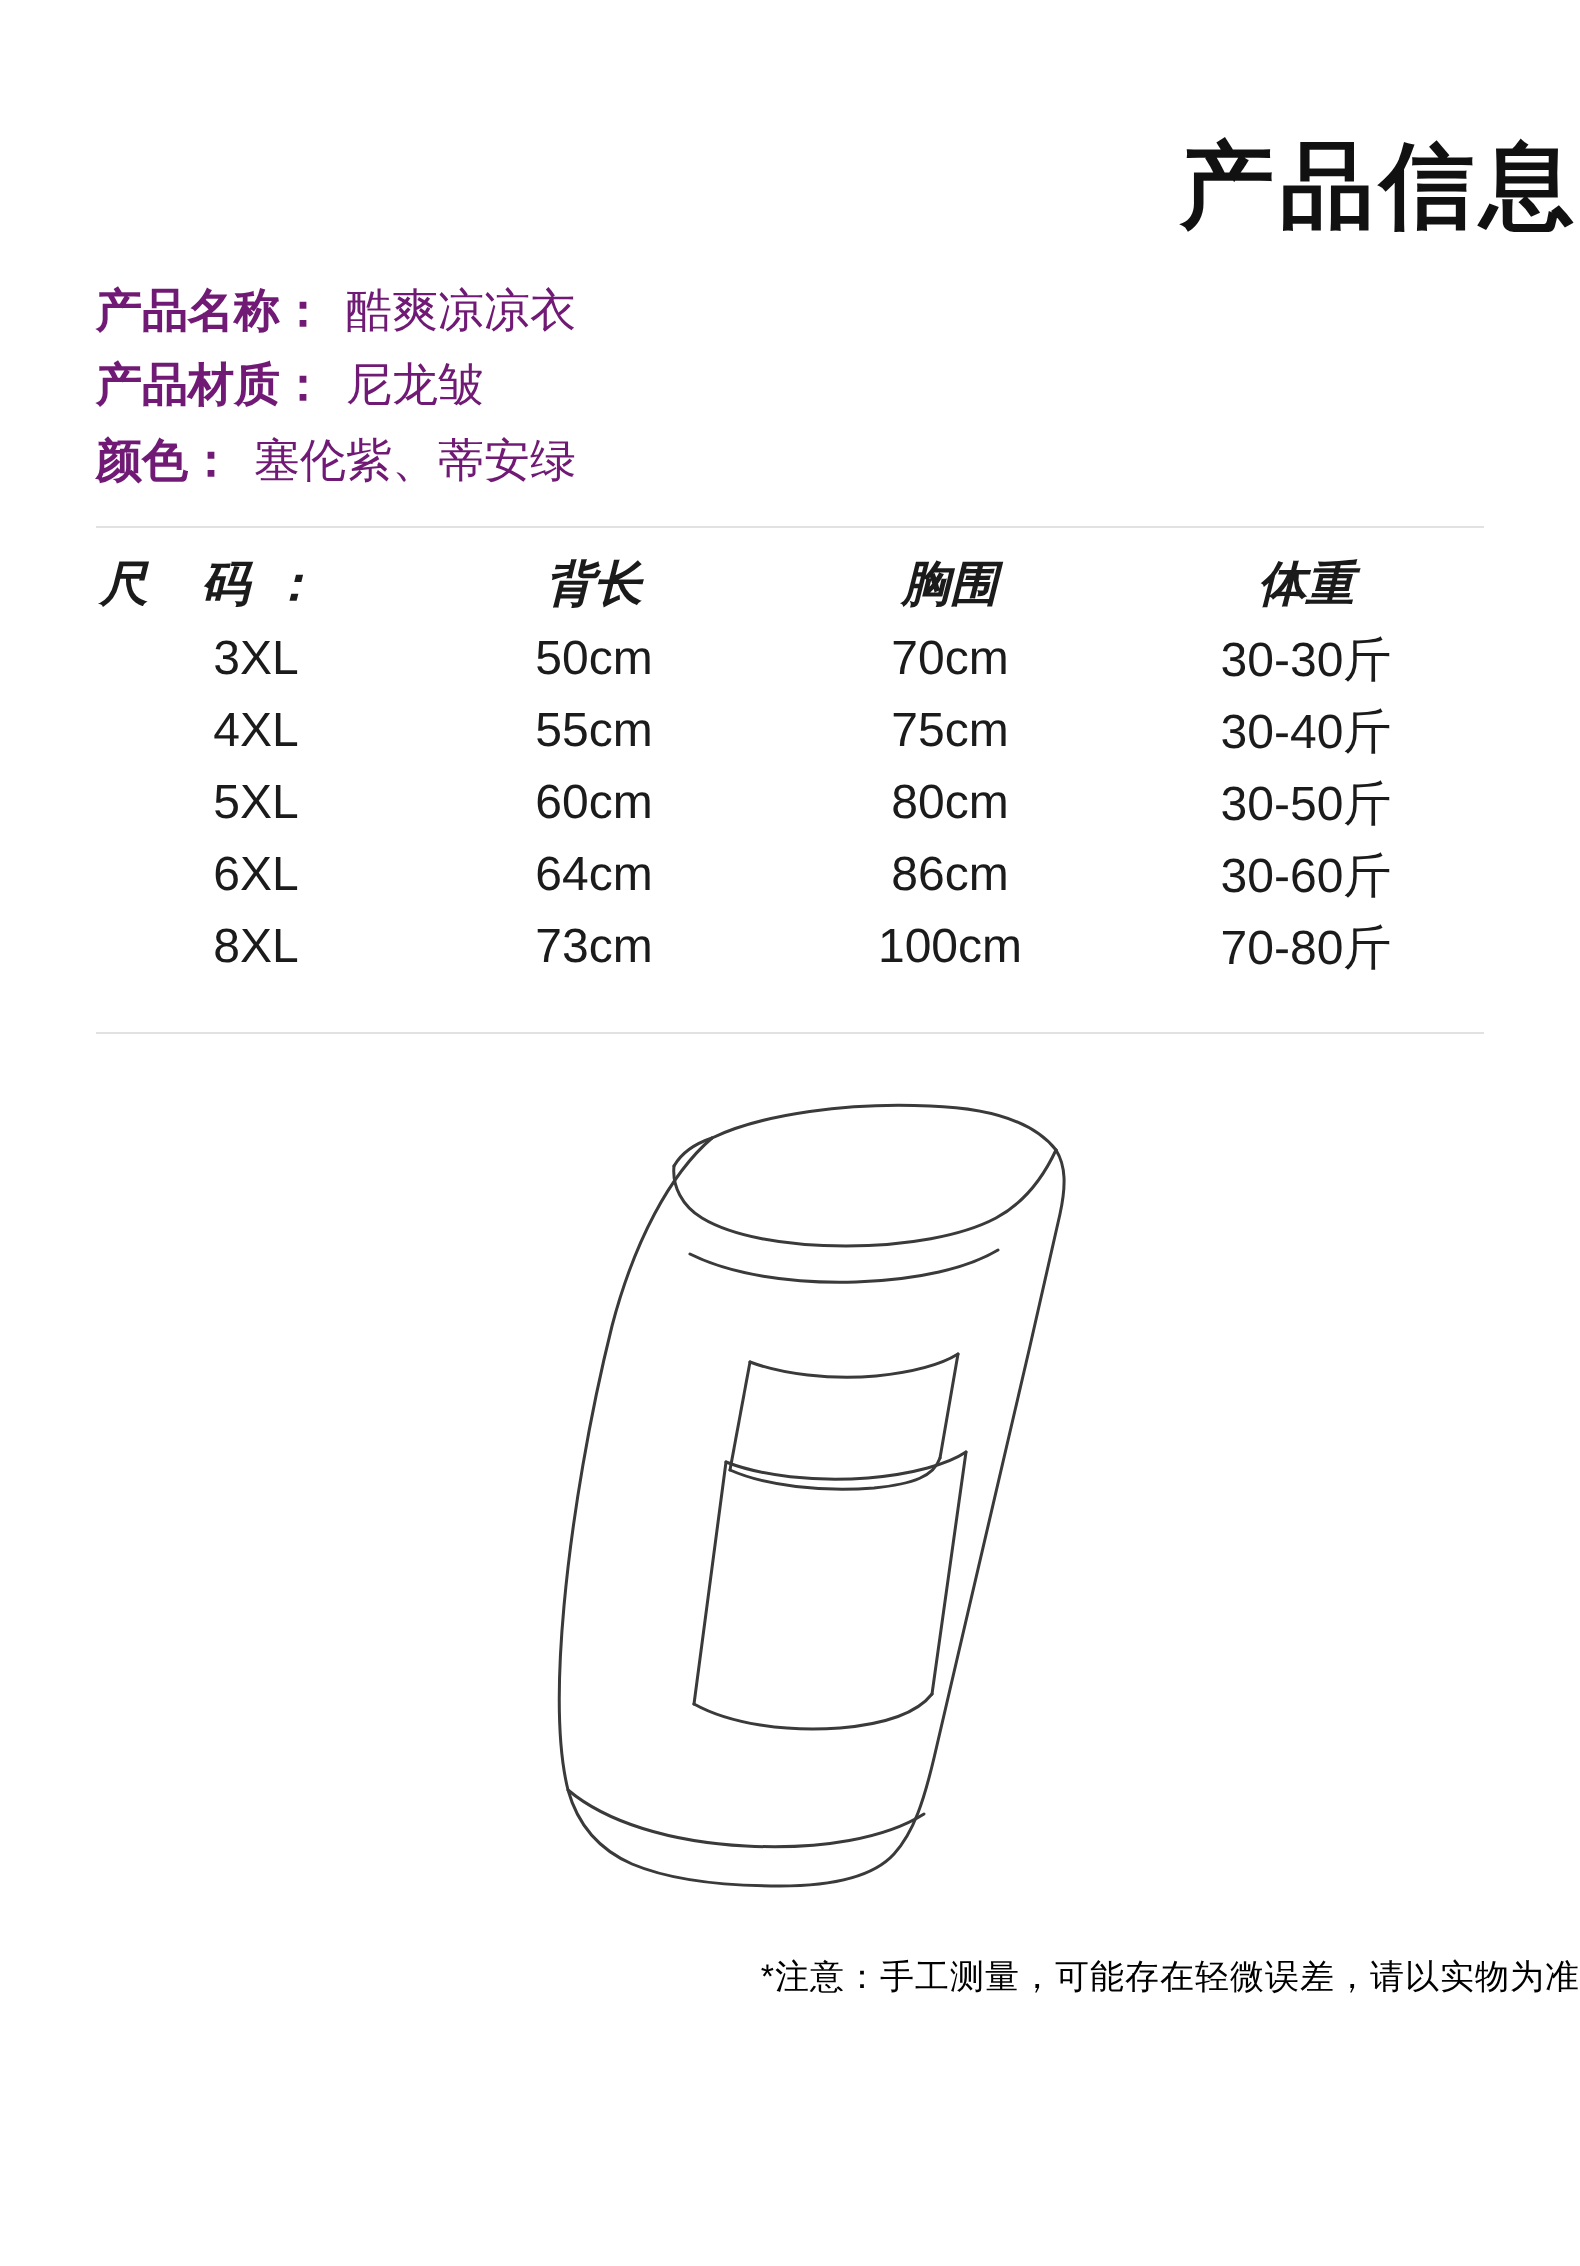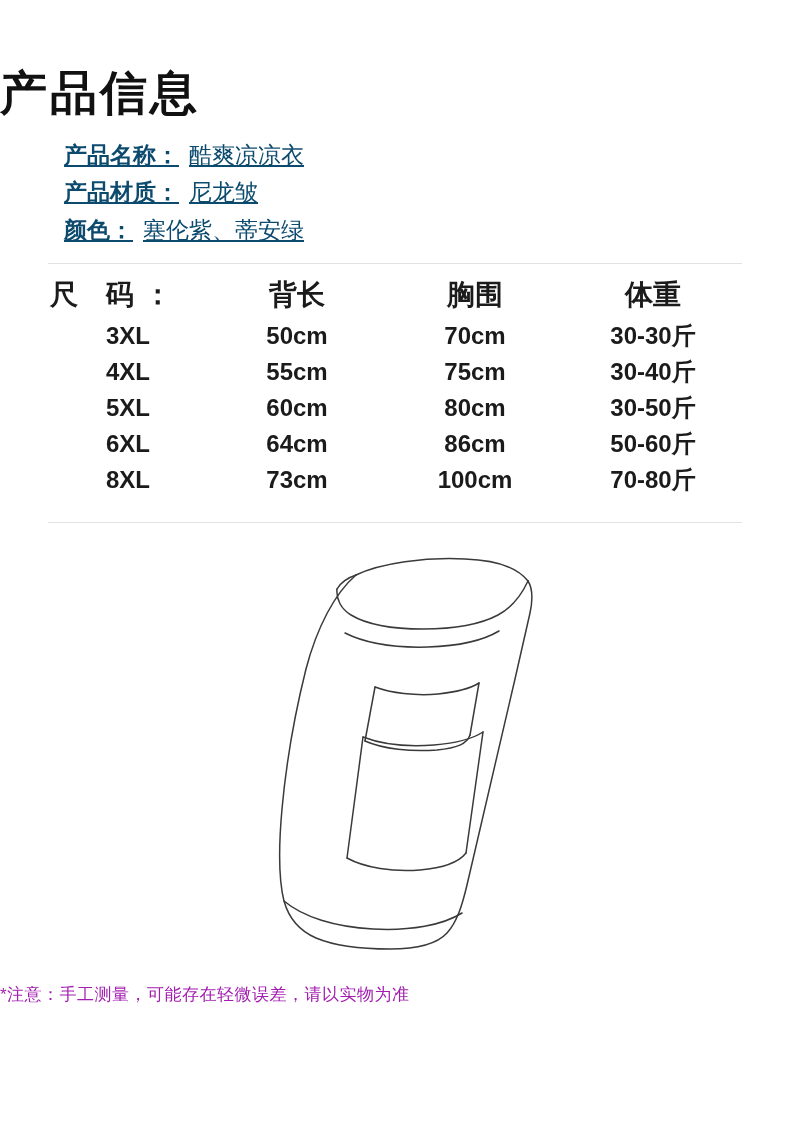--- a/index.html
+++ b/index.html
@@ -16,35 +16,34 @@
     position: relative;
     overflow: hidden;
   }
   .page {
     width: 790px;
     height: 1133px;
     padding: 0;
     position: relative;
   }
   .title {
-    text-align: left;
+    text-align: right;
     font-size: 47px;
     font-weight: bold;
     letter-spacing: 3px;
     margin: 62px 0 12px 0;
     color: #111;
     font-family: "DejaVu Sans", "Liberation Sans", sans-serif;
   }
   .info-block {
-    margin: 0 0 0 64px;
+    margin: 0 0 0 48px;
     font-size: 23px;
     line-height: 1.62;
     font-weight: bold;
-    color: #0c4a6e;
-    text-decoration: underline;
+    color: #701a75;
   }
   .info-row {
     display: flex;
     align-items: baseline;
     white-space: nowrap;
   }
   .info-label {
     font-weight: bold;
   }
   .info-value {
@@ -58,26 +57,27 @@
   }
   .size-table {
     margin: 10px 48px 0 48px;
     width: 694px;
     border-collapse: collapse;
   }
   .size-table th, .size-table td {
     font-size: 24px;
     padding: 2px 0;
     text-align: center;
-    font-weight: bold;
+    font-weight: normal;
   }
   .size-table th {
     font-weight: bold;
-    font-size: 28px;
+    font-size: 24px;
     padding-bottom: 4px;
+    font-style: italic;
   }
   .size-table th.col-size {
     letter-spacing: 10px;
     text-align: left;
     padding-left: 2px;
   }
   .size-table td.col-size {
     text-align: center;
     padding-left: 0;
   }
@@ -90,23 +90,23 @@
     background: #e2e2e2;
     margin: 24px 48px 0 48px;
   }
   .figure-wrap {
     margin-top: 18px;
     display: flex;
     justify-content: center;
     align-items: flex-start;
   }
   .note {
-    text-align: left;
+    text-align: right;
     font-size: 17px;
-    color: #a21caf;
+    color: #000000;
     margin-top: 12px;
     letter-spacing: 0.5px;
   }
 </style>
 </head>
 <body>
 
 <div class="page">
 
   <div class="title">产品信息</div>
@@ -159,21 +159,21 @@
       <tr>
         <td class="col-size">5XL</td>
         <td>60cm</td>
         <td>80cm</td>
         <td>30-50斤</td>
       </tr>
       <tr>
         <td class="col-size">6XL</td>
         <td>64cm</td>
         <td>86cm</td>
-        <td>50-60斤</td>
+        <td>30-60斤</td>
       </tr>
       <tr>
         <td class="col-size">8XL</td>
         <td>73cm</td>
         <td>100cm</td>
         <td>70-80斤</td>
       </tr>
     </tbody>
   </table>
 

